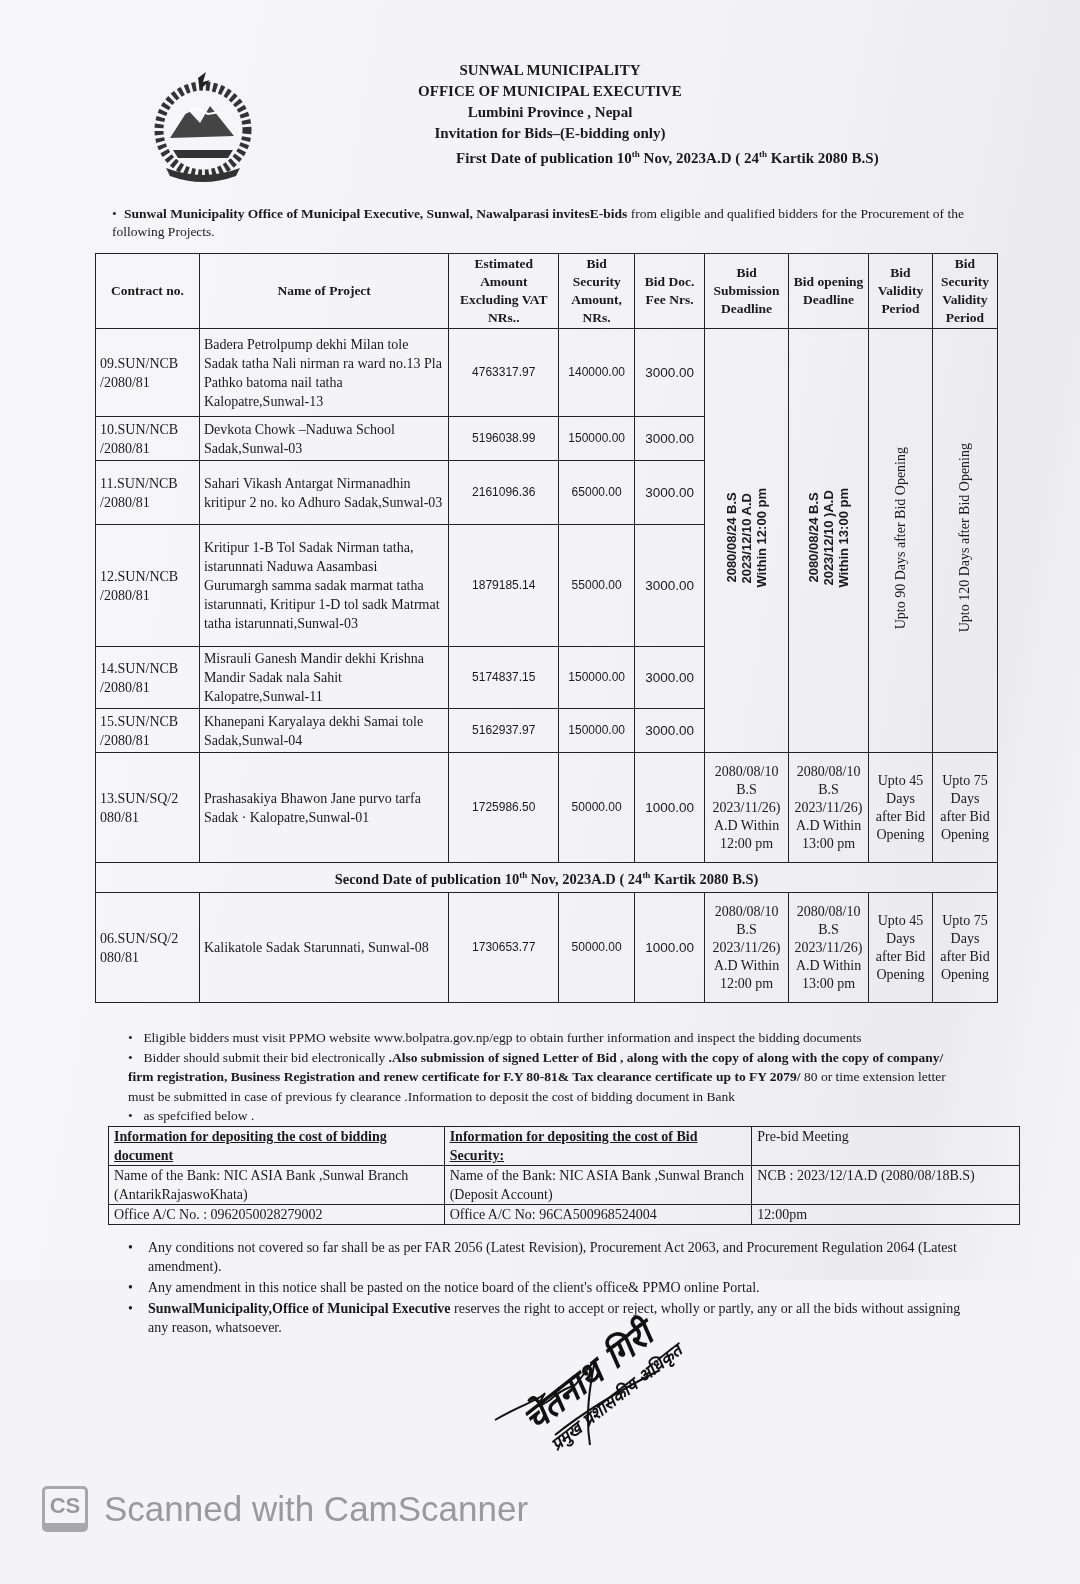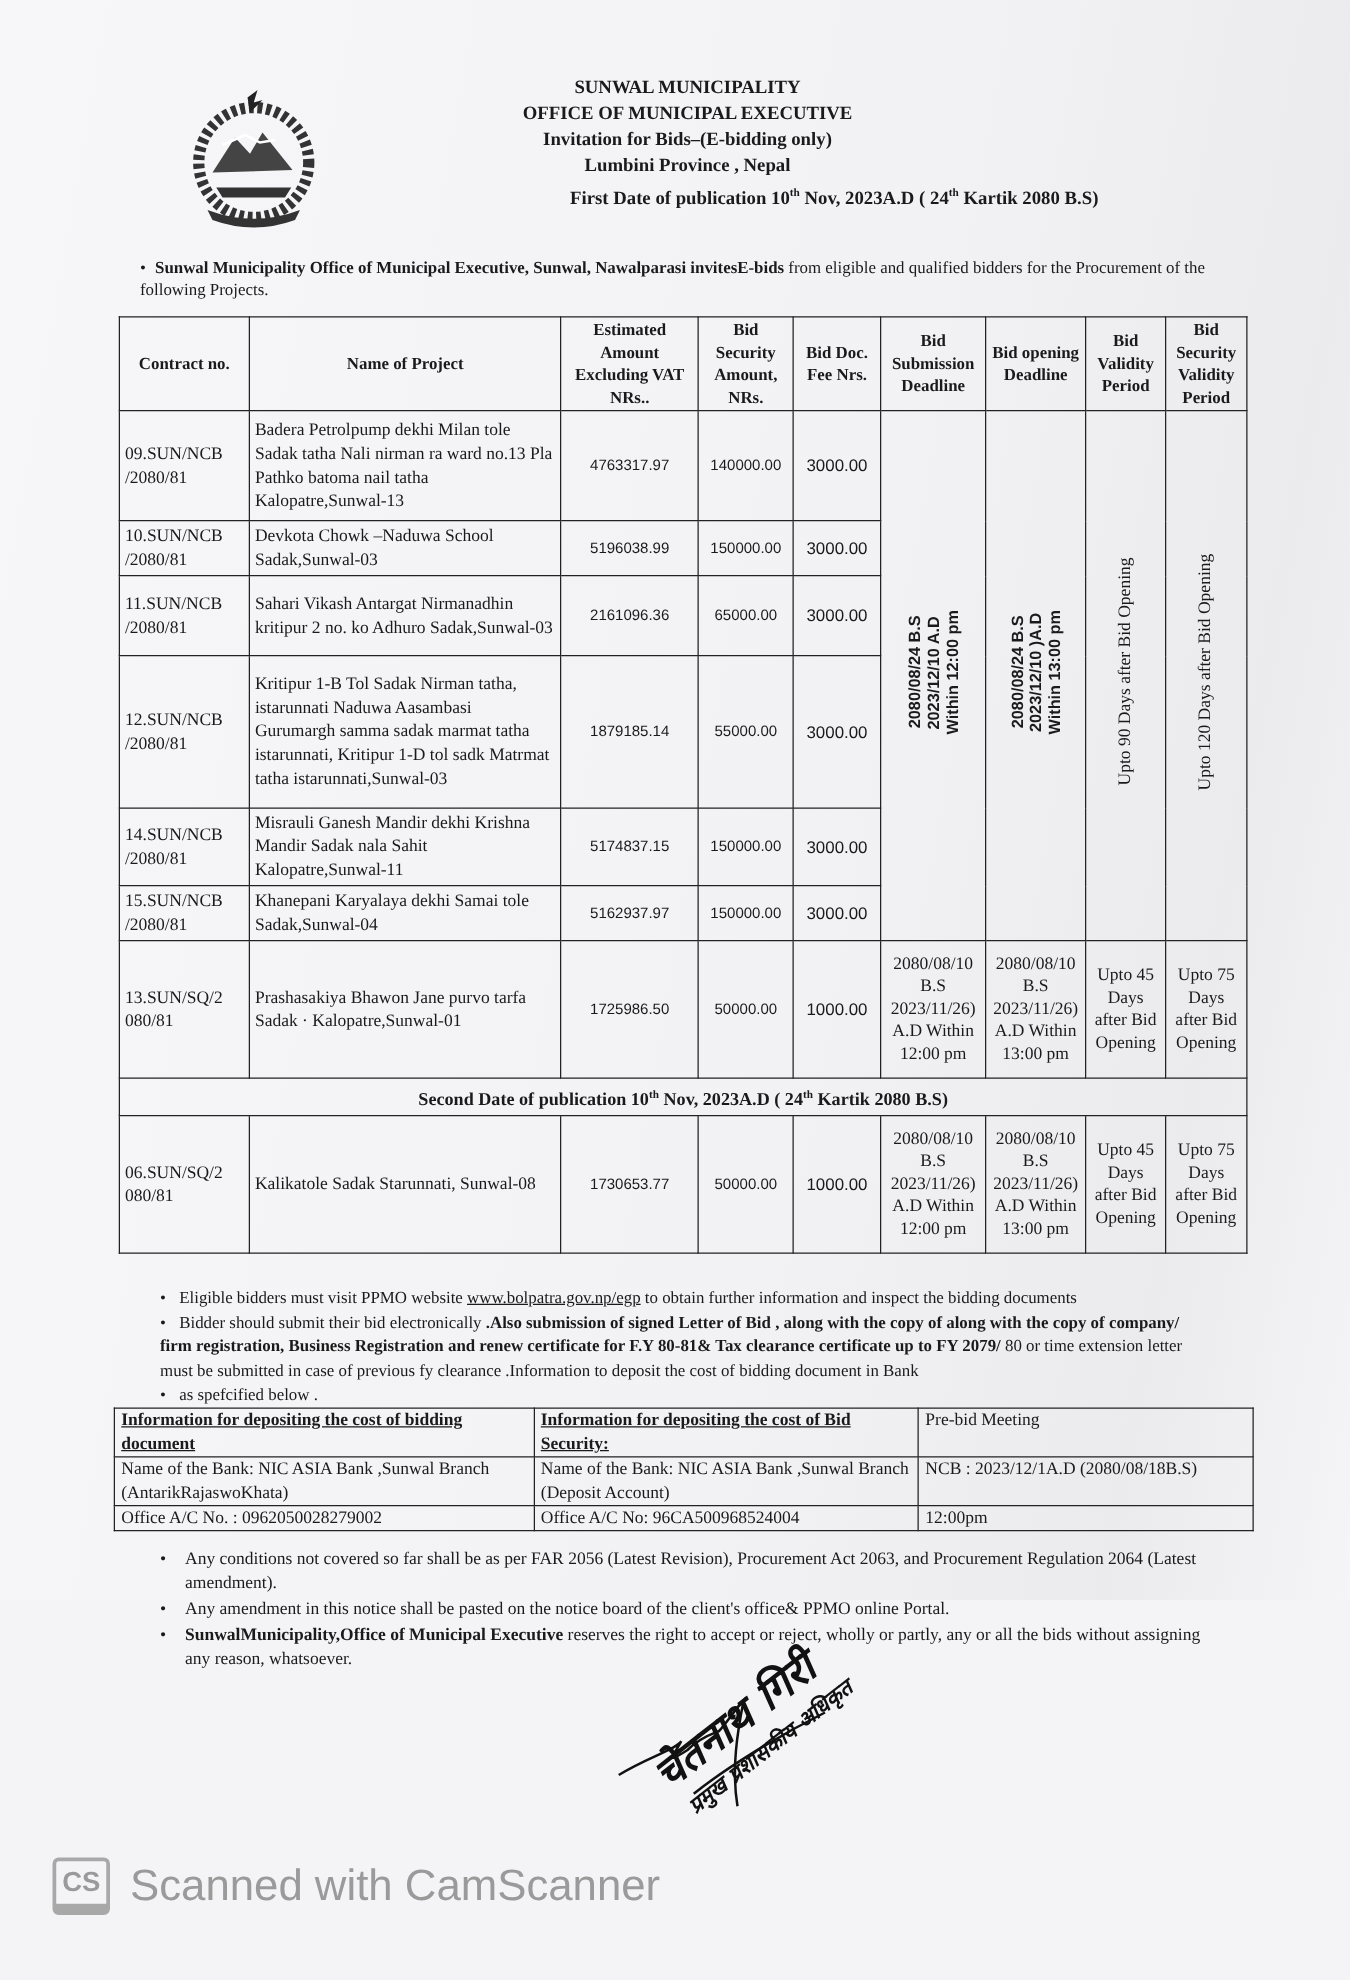--- a/index.html
+++ b/index.html
@@ -51,23 +51,23 @@
   }
   .vtext.serif { font-family: "Liberation Serif", serif; font-weight: normal; font-size: 14px; }
   td.section { text-align: center; font-weight: bold; font-size: 14.5px; padding: 4px; }
   .notes {
     position: absolute; left: 128px; top: 1028px; width: 840px;
     font-size: 13.5px; line-height: 19.5px;
   }
   .notes .row { position: relative; }
   .bullet { display: inline-block; width: 12px; }
   .notes b { font-weight: bold; }
-  .link { text-decoration: underline; }
+  .link { }
   table.bank {
-    position: absolute; left: 91px; top: 1126px; width: 912px;
+    position: absolute; left: 108px; top: 1126px; width: 912px;
     border-collapse: collapse; font-size: 14px; line-height: 19px;
   }
   table.bank td { border: 1.6px solid #222; padding: 0 5px; vertical-align: top; }
   table.bank .hd { font-weight: bold; text-decoration: underline; }
   .foot {
     position: absolute; left: 128px; top: 1238px; width: 850px;
     font-size: 14px; line-height: 19px;
   }
   .foot .item { padding-left: 20px; text-indent: -20px; margin-bottom: 2px; }
   .foot .bullet { width: 20px; text-indent: 0; }
@@ -101,22 +101,22 @@
     <path d="M22 70 L40 42 L52 55 L62 38 L86 68 Z" fill="#444"></path>
     <path d="M30 48 L48 40 L60 46 L72 44" fill="none" stroke="#fff" stroke-width="2"></path>
     <path d="M25 82 L85 82 L80 90 L30 90 Z" fill="#333"></path>
     <path d="M50 10 L58 4 L55 14 L62 12 L52 22 Z" fill="#222"></path>
     <path d="M18 100 Q55 114 92 100 L88 108 Q55 120 22 108 Z" fill="#333"></path>
   </svg>
 
   <div class="header">
     <span class="l">SUNWAL MUNICIPALITY</span>
     <span class="l">OFFICE OF MUNICIPAL EXECUTIVE</span>
+    <span class="l">Lumbini Province , Nepal</span>
     <span class="l">Invitation for Bids–(E-bidding only)</span>
-    <span class="l">Lumbini Province , Nepal</span>
     <span class="pubdate"><span>First Date of publication 10</span><sup>th</sup><span> Nov, 2023A.D ( 24</span><sup>th</sup><span> Kartik 2080 B.S)</span></span>
   </div>
 
   <div class="intro">
     <span class="bullet">•</span><b>Sunwal Municipality Office of Municipal Executive, Sunwal, Nawalparasi invitesE-bids</b><span>  from eligible and qualified bidders for the Procurement of the following Projects.</span>
   </div>
 
   <table class="bids">
     <colgroup>
       <col style="width:104px">

